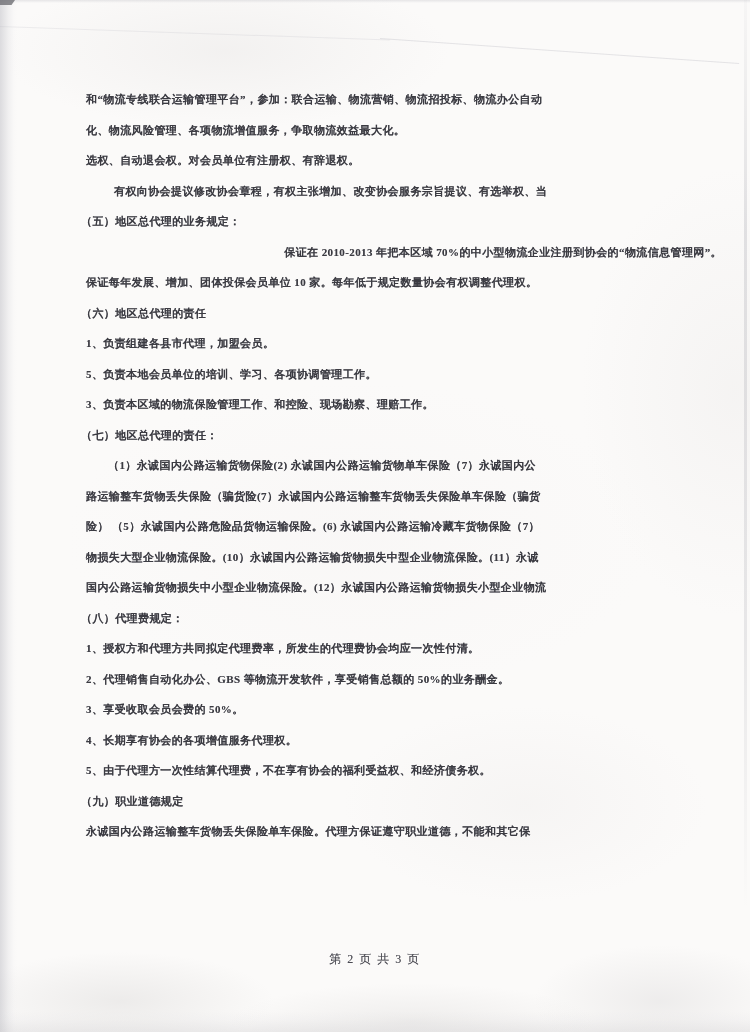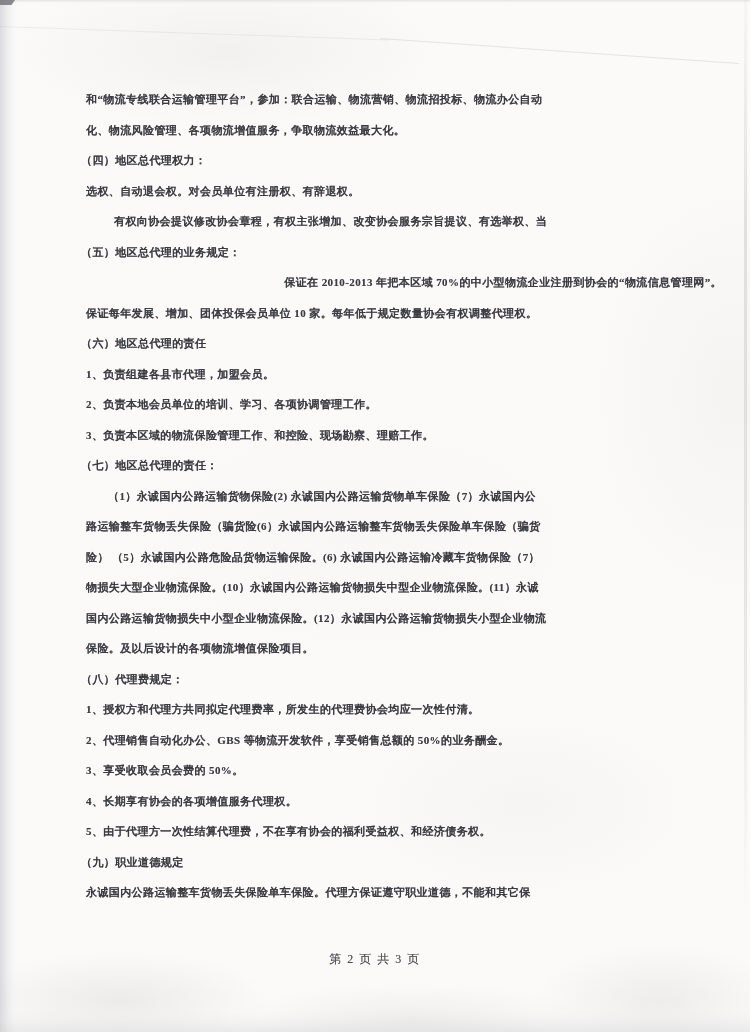--- a/index.html
+++ b/index.html
@@ -116,37 +116,35 @@
   <div class="edge-left"></div>
   <div class="edge-right"></div>
   <div class="edge-bottom"></div>
   <div class="corner-mark"></div>
   <div class="crease-1"></div>
   <div class="crease-2"></div>
 
   <div class="text-block">
       <div class="line">和“物流专线联合运输管理平台”，参加：联合运输、物流营销、物流招投标、物流办公自动</div>
       <div class="line">化、物流风险管理、各项物流增值服务，争取物流效益最大化。</div>
-      <div class="line" style="margin-left: -5px;">（四）地区总代理权力：</div>
       <div class="line">选权、自动退会权。对会员单位有注册权、有辞退权。</div>
       <div class="line" style="padding-left: 28px;">有权向协会提议修改协会章程，有权主张增加、改变协会服务宗旨提议、有选举权、当</div>
       <div class="line" style="margin-left: -5px;">（五）地区总代理的业务规定：</div>
       <div class="line" style="padding-left: 17px; text-align: right;">保证在 2010-2013 年把本区域 70%的中小型物流企业注册到协会的“物流信息管理网”。</div>
       <div class="line">保证每年发展、增加、团体投保会员单位 10 家。每年低于规定数量协会有权调整代理权。</div>
       <div class="line" style="margin-left: -5px;">（六）地区总代理的责任</div>
       <div class="line">1、负责组建各县市代理，加盟会员。</div>
-      <div class="line">2、负责本地会员单位的培训、学习、各项协调管理工作。</div>
+      <div class="line">5、负责本地会员单位的培训、学习、各项协调管理工作。</div>
       <div class="line">3、负责本区域的物流保险管理工作、和控险、现场勘察、理赔工作。</div>
       <div class="line" style="margin-left: -5px;">（七）地区总代理的责任：</div>
       <div class="line" style="padding-left: 22px;">（1）永诚国内公路运输货物保险(2) 永诚国内公路运输货物单车保险（7）永诚国内公</div>
-      <div class="line">路运输整车货物丢失保险（骗货险(6）永诚国内公路运输整车货物丢失保险单车保险（骗货</div>
+      <div class="line">路运输整车货物丢失保险（骗货险(7）永诚国内公路运输整车货物丢失保险单车保险（骗货</div>
       <div class="line">险） （5）永诚国内公路危险品货物运输保险。(6) 永诚国内公路运输冷藏车货物保险（7）</div>
       <div class="line">物损失大型企业物流保险。(10）永诚国内公路运输货物损失中型企业物流保险。(11）永诚</div>
       <div class="line">国内公路运输货物损失中小型企业物流保险。(12）永诚国内公路运输货物损失小型企业物流</div>
-      <div class="line">保险。及以后设计的各项物流增值保险项目。</div>
       <div class="line" style="margin-left: -5px;">（八）代理费规定：</div>
       <div class="line">1、授权方和代理方共同拟定代理费率，所发生的代理费协会均应一次性付清。</div>
       <div class="line">2、代理销售自动化办公、GBS 等物流开发软件，享受销售总额的 50%的业务酬金。</div>
       <div class="line">3、享受收取会员会费的 50%。</div>
       <div class="line">4、长期享有协会的各项增值服务代理权。</div>
       <div class="line">5、由于代理方一次性结算代理费，不在享有协会的福利受益权、和经济债务权。</div>
       <div class="line" style="margin-left: -5px;">（九）职业道德规定</div>
       <div class="line">永诚国内公路运输整车货物丢失保险单车保险。代理方保证遵守职业道德，不能和其它保</div>
     </div>
 

